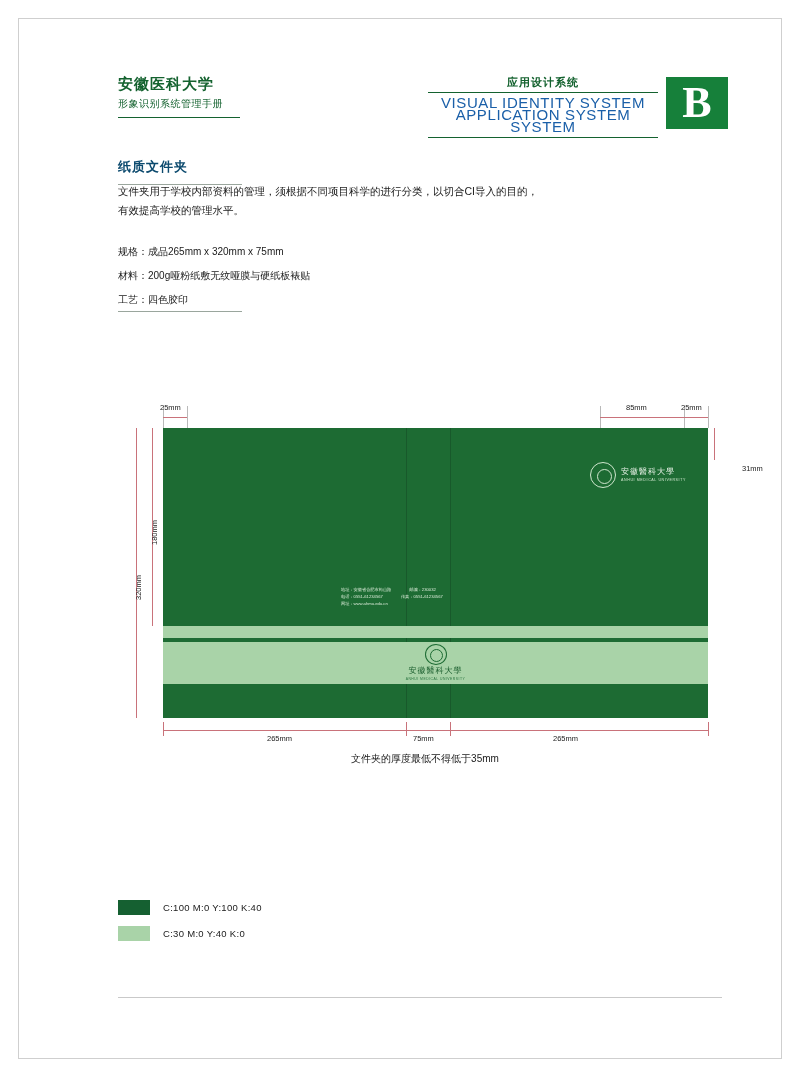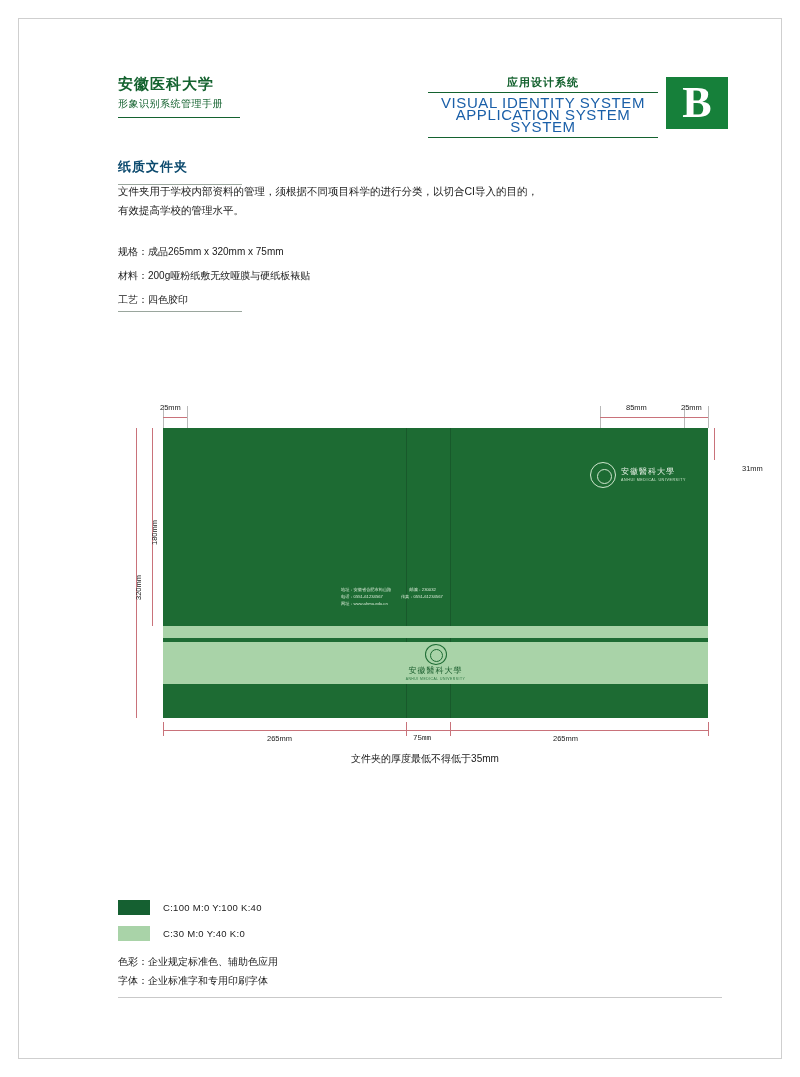--- a/index.html
+++ b/index.html
@@ -474,21 +474,21 @@
         <div class="logo-mark-dark"></div>
         <div class="logo-panel-cn">安徽醫科大學</div>
         <div class="logo-panel-en">ANHUI MEDICAL UNIVERSITY</div>
       </div>
     </div>
 
     <div class="dim-line dim-h" style="left:33px; top:330px; width:243px;"></div>
     <div class="dim-label" style="left:137px; top:334px;">265mm</div>
 
     <div class="dim-line dim-h" style="left:276px; top:330px; width:44px;"></div>
-    <div class="dim-label" style="left:283px; top:334px;font-family:Liberation Mono, monospace;">75mm</div>
+    <div class="dim-label" style="left:283px; top:334px;">75mm</div>
 
     <div class="dim-line dim-h" style="left:320px; top:330px; width:258px;"></div>
     <div class="dim-label" style="left:423px; top:334px;">265mm</div>
 
     <div class="dim-line dim-v" style="left:33px; top:322px; height:14px;"></div>
     <div class="dim-line dim-v" style="left:276px; top:322px; height:14px;"></div>
     <div class="dim-line dim-v" style="left:320px; top:322px; height:14px;"></div>
     <div class="dim-line dim-v" style="left:578px; top:322px; height:14px;"></div>
 
     <div class="caption">文件夹的厚度最低不得低于35mm</div>
@@ -496,20 +496,16 @@
 
   <div class="colors">
     <div class="swatch-row">
       <div class="swatch" style="background:#156031;"></div>
       <div class="swatch-label">C:100  M:0  Y:100  K:40</div>
     </div>
     <div class="swatch-row">
       <div class="swatch" style="background:#a9d3a8;"></div>
       <div class="swatch-label">C:30  M:0  Y:40  K:0</div>
     </div>
-    <div class="notes">
-      <div>色彩：企业规定标准色、辅助色应用</div>
-      <div>字体：企业标准字和专用印刷字体</div>
-    </div>
   </div>
 
   <div class="footer-rule"></div>
 </div>
 
 </body></html>

